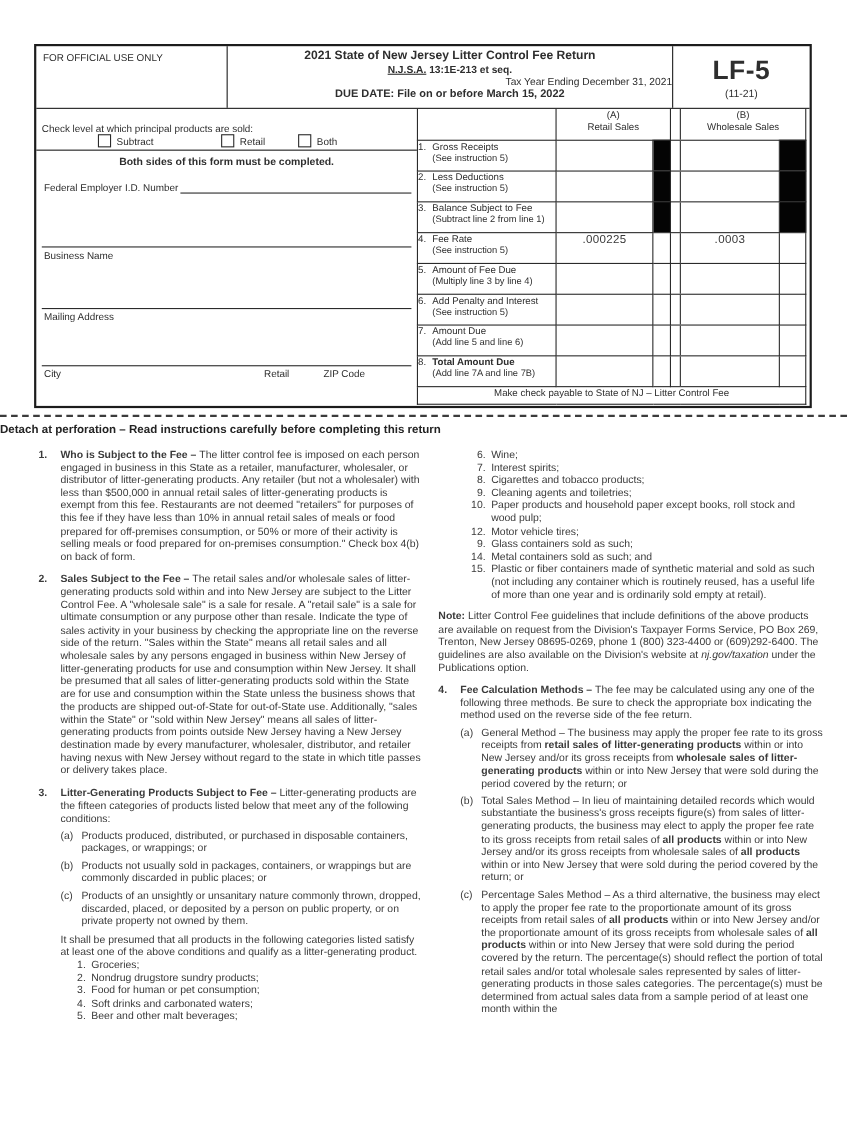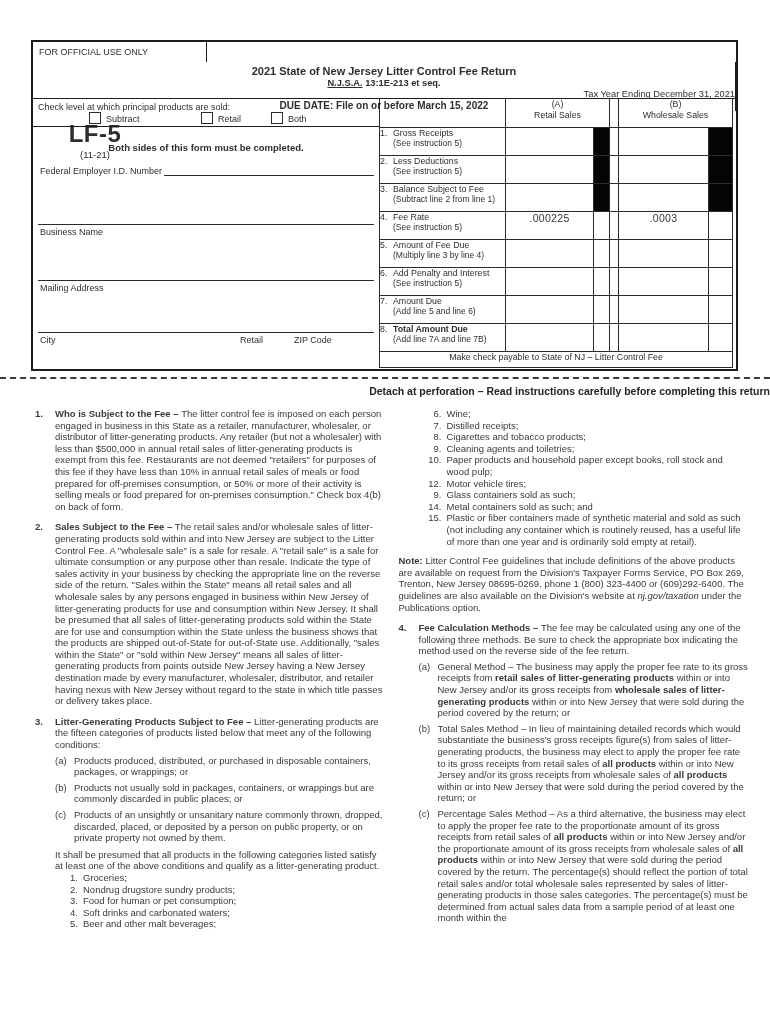--- a/index.html
+++ b/index.html
@@ -3,35 +3,35 @@
 <meta charset="utf-8">
 <style>
   html,body{margin:0;padding:0;background:#fff;}
   body{width:770px;height:1024px;position:relative;overflow:hidden;
        font-family:"Liberation Sans",sans-serif;color:#2e2e2e;}
   .b{font-weight:bold}.i{font-style:italic}.u{text-decoration:underline}
 
   
   .form-wrap{position:absolute;left:31px;top:40px;width:707px;height:331px;
              border:2px solid #1c1c1c;box-sizing:border-box;}
-  .hdr{height:57px;border-bottom:1px solid #1c1c1c;box-sizing:border-box;display:flex;flex-direction:column;}
+  .hdr{height:57px;border-bottom:1px solid #1c1c1c;box-sizing:border-box;display:flex;}
   .ofu{width:174px;border-right:1px solid #1c1c1c;box-sizing:border-box;
        font-size:9px;padding:5px 6px;}
   .titlebox{flex:1;text-align:center;border-right:1px solid #1c1c1c;box-sizing:border-box;padding-top:3px;}
   .t1{font-size:11px;font-weight:bold;}
   .t2{font-size:9.3px;font-weight:bold;margin-top:1px;}
   .t3{font-size:9.3px;margin-top:1px;text-align:right;}
   .t4{font-size:10px;font-weight:bold;margin-top:1px;}
   .lf5box{width:124px;text-align:center;}
   .lf5{font-size:24px;font-weight:bold;margin-top:9px;letter-spacing:.5px;}
   .rev{font-size:9.5px;margin-top:1px;}
 
   .left-sec{position:absolute;left:0;top:57px;width:346px;bottom:0;}
   .check-row{height:28px;border-bottom:1px solid #1c1c1c;box-sizing:border-box;position:relative;}
-  .cl-label{font-size:9px;padding:3px 0 0 5px;}
+  .cl-label{font-size:9px;padding:3px 0 0 5px;margin-top:10px;}
   .checks{position:relative;height:13px;font-size:9px;}
   .chk{position:absolute;top:0;white-space:nowrap;}
   .chk .box{display:inline-block;width:10px;height:10px;border:1.5px solid #2b2b2b;
             margin-right:5px;vertical-align:-2px;background:#fff;}
   .c1{left:56px}.c2{left:168px}.c3{left:238px}
   .fields{position:absolute;top:28px;left:0;right:0;bottom:0;font-size:9px;}
   .bothsides{position:absolute;top:15px;left:0;right:0;text-align:center;font-size:9.5px;font-weight:bold;}
   .fein-row{position:absolute;top:39px;left:7px;right:5px;display:flex;align-items:flex-end;}
   .wline{flex:1;border-bottom:1.5px solid #2b2b2b;height:9px;margin-left:2px;}
   .hline{position:absolute;left:5px;right:5px;border-top:1.5px solid #2b2b2b;height:0;}
@@ -54,21 +54,21 @@
   .num{flex:0 0 13px;}
   .dl{line-height:1.2;}
   .ds{font-size:8.5px;line-height:1.2;}
   .val{text-align:center;vertical-align:middle;font-size:10.5px;letter-spacing:.3px;color:#383838;}
   .blackcell{background:#040404;}
   .dot{border-top:1px dotted #a8a8a8 !important;}
   .payable{text-align:center;vertical-align:middle;height:16px;font-size:8.8px;}
 
   
   .perf{position:absolute;top:377px;left:0;width:770px;border-top:2px dashed #3c3c3c;height:0;}
-  .detach{position:absolute;top:385px;left:0;width:100%;text-align:right;
+  .detach{position:absolute;top:385px;left:0;width:100%;text-align:left;
           font-size:10.5px;font-weight:bold;color:#242424;}
 
   
   .instr{position:absolute;top:408px;left:35px;right:22px;display:flex;gap:14px;}
   .col{flex:1;font-size:9.5px;line-height:11.6px;color:#3a3a3a;text-align:left;}
   .blk{display:flex;}
   .blk .mk{flex:0 0 auto;}
   .blk .bd{flex:1;}
   .item{margin-top:9px;}
   .item > .mk{width:20px;font-weight:bold;}
@@ -353,21 +353,21 @@
           <span class="bd"><span class="">Beer and other malt beverages;</span></span>
         </div>
       </div>
     <div class="col">
         <div class="blk li">
           <span class="mk">6.</span>
           <span class="bd"><span class="">Wine;</span></span>
         </div>
         <div class="blk li">
           <span class="mk">7.</span>
-          <span class="bd"><span class="">Distilled receipts;</span></span>
+          <span class="bd"><span class="">Interest spirits;</span></span>
         </div>
         <div class="blk li">
           <span class="mk">8.</span>
           <span class="bd"><span class="">Cigarettes and tobacco products;</span></span>
         </div>
         <div class="blk li">
           <span class="mk">9.</span>
           <span class="bd"><span class="">Cleaning agents and toiletries;</span></span>
         </div>
         <div class="blk li">

